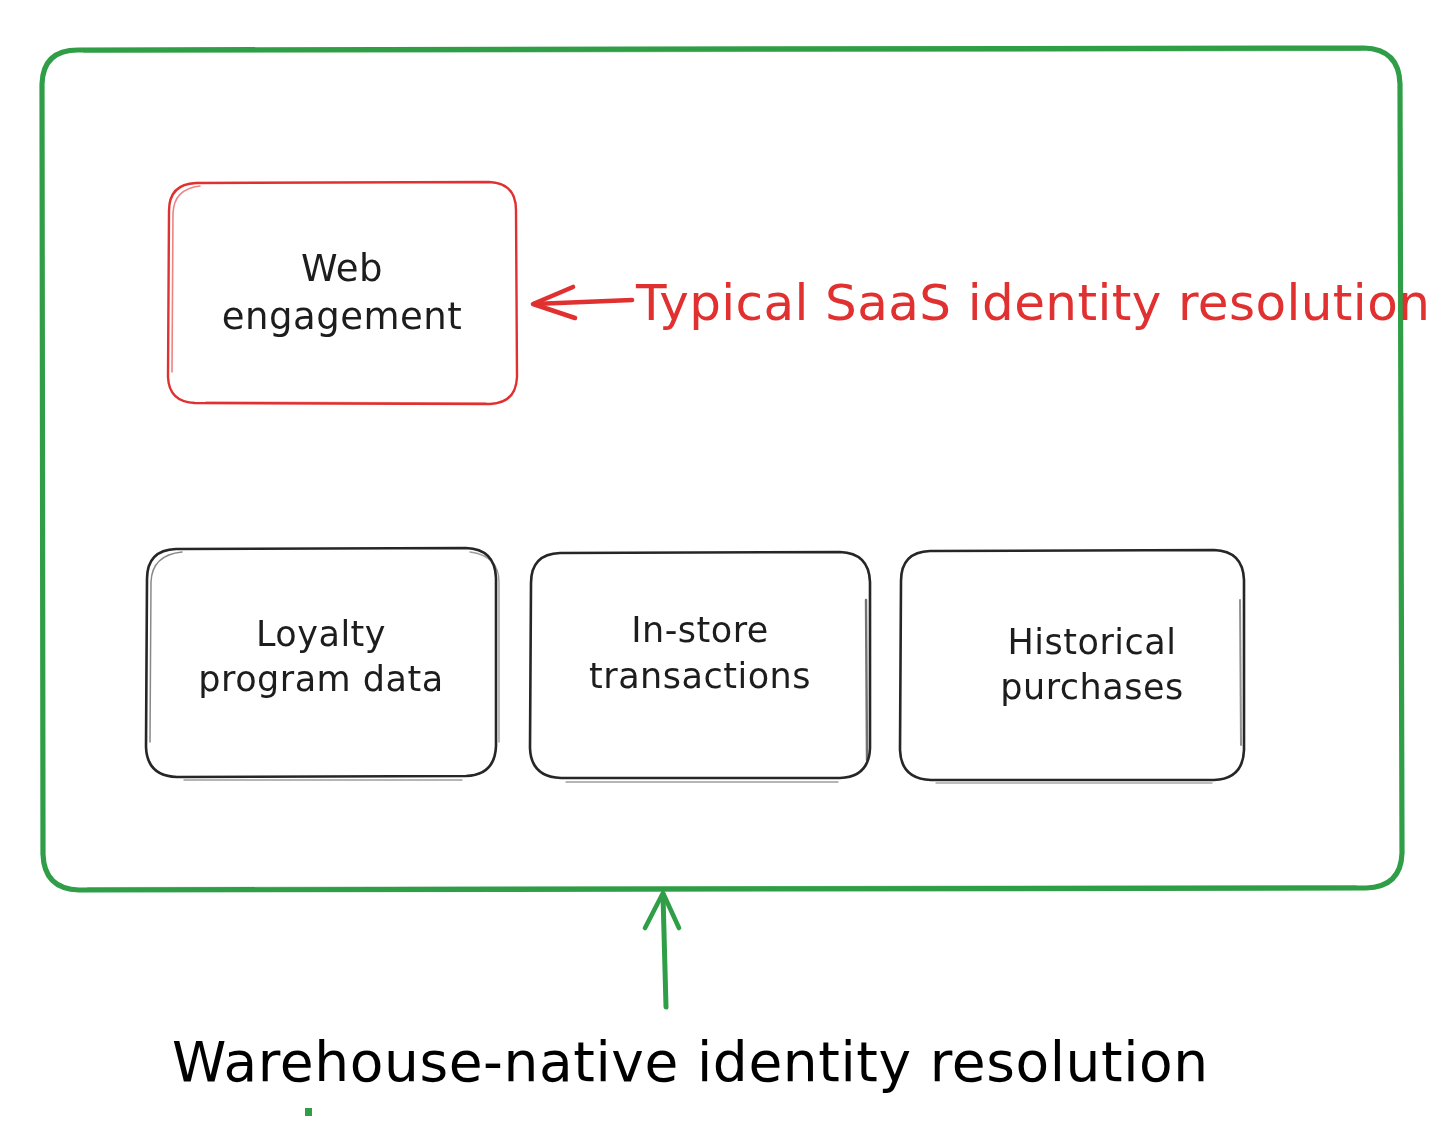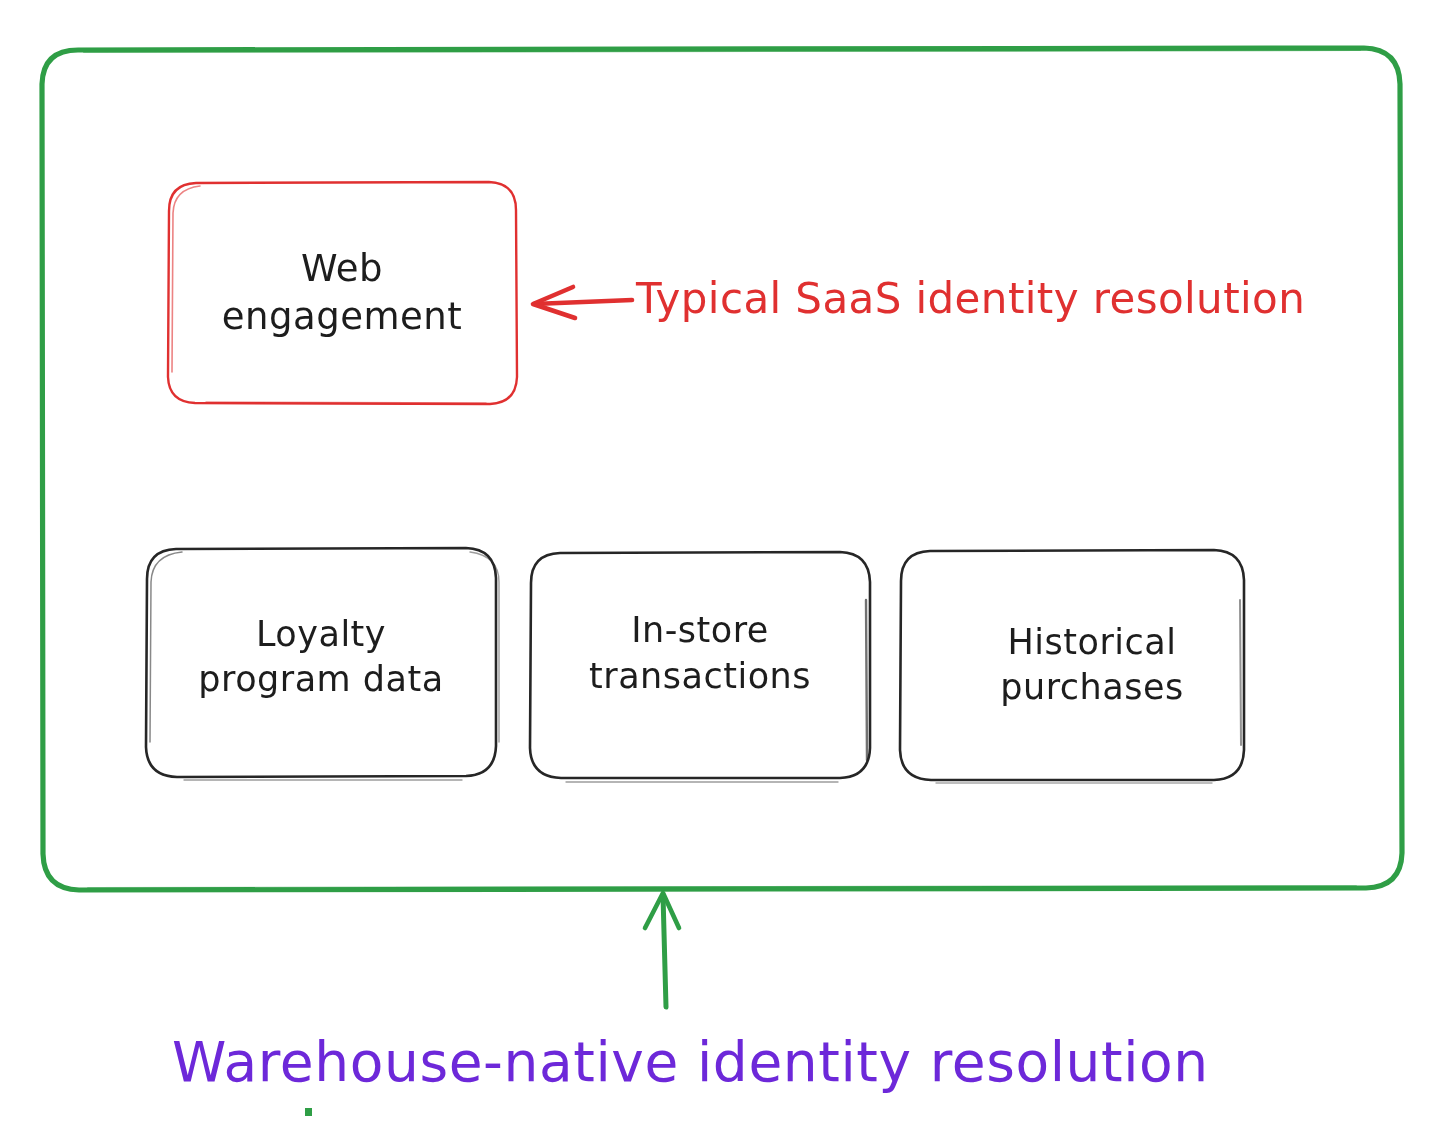--- a/index.html
+++ b/index.html
@@ -49,27 +49,27 @@
   }
   .annotation {
     position: absolute;
     font-family: "DejaVu Sans", sans-serif;
     white-space: nowrap;
   }
   #red-annotation-text {
     left: 636px;
     top: 274px;
     color: #e03030;
-    font-size: 42px;
+    font-size: 50px;
     letter-spacing: 0.4px;
   }
   #green-annotation-text {
     left: 172px;
     top: 1030px;
-    color: #6d28d9;
+    color: #000000;
     font-size: 55px;
     letter-spacing: 0.6px;
   }
 </style>
 </head>
 <body>
 
 <div id="canvas">
 
   <svg id="sketch-layer" viewBox="0 0 1446 1138">

